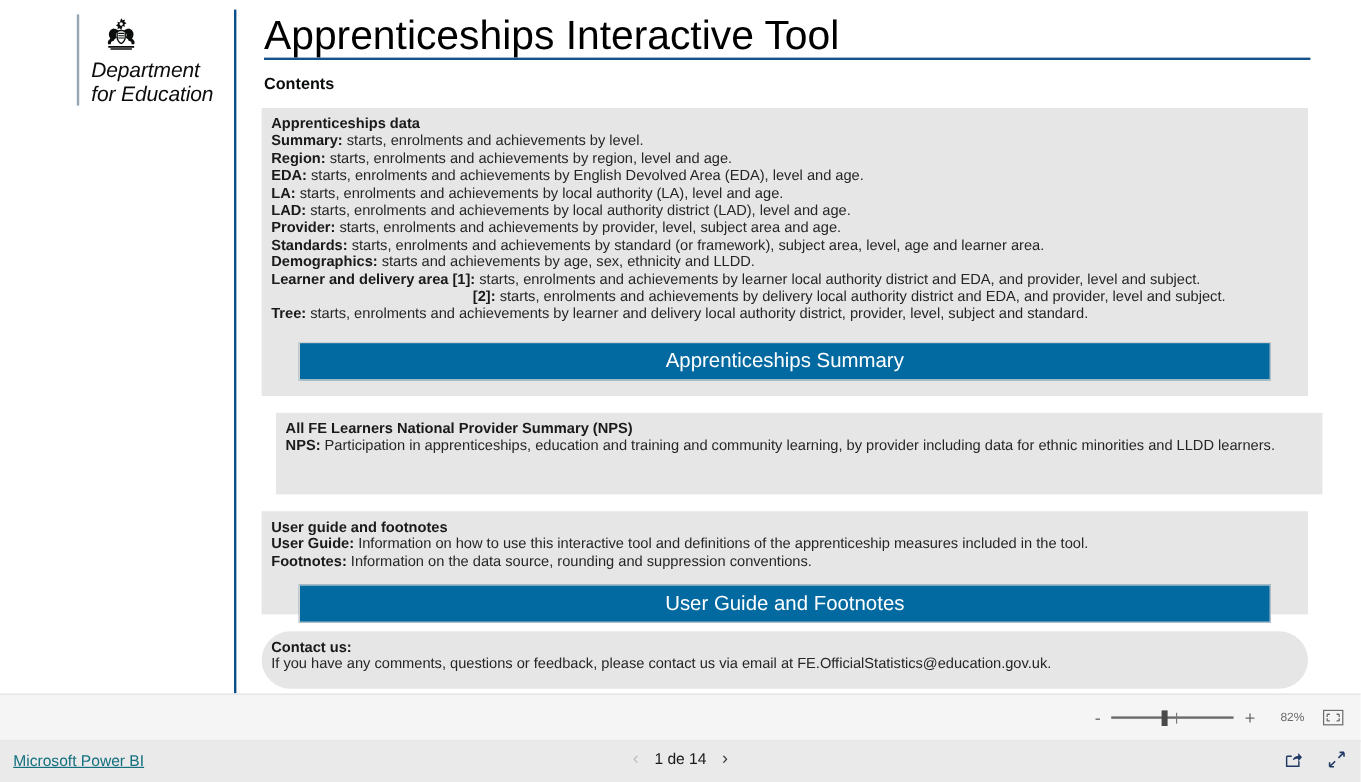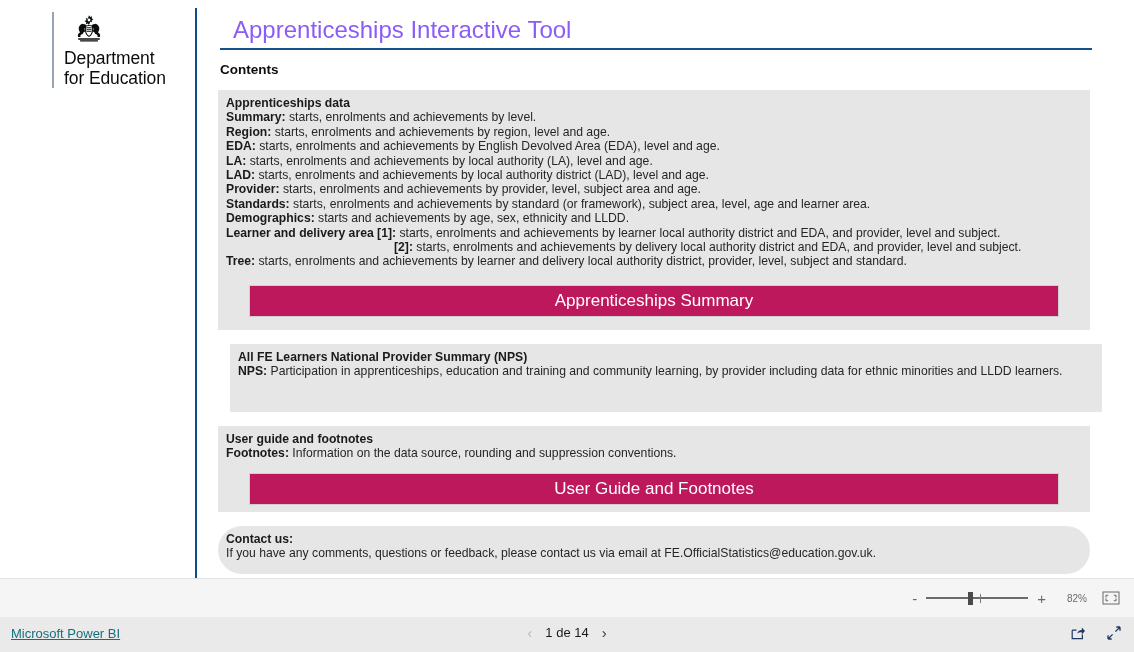--- a/index.html
+++ b/index.html
@@ -23,23 +23,24 @@
     left: 0; top: 0;
     width: 1134px;
     height: 578px;
     background: #ffffff;
     overflow: hidden;
   }
 
   
   #brand-col {
     position: absolute;
-    left: 0; top: 0;
+    left: 12px; top: 0;
     width: 232px;
     height: 578px;
+    font-style: italic;
   }
   #brand-block {
     position: absolute;
     left: 52px;
     top: 12px;
     padding-left: 10px;
     border-left: 2px solid #97a4b2;
   }
   #crest {
     display: block;
@@ -69,25 +70,24 @@
     position: absolute;
     left: 206px;
     top: 0;
     width: 928px;
     height: 578px;
   }
   #page-title {
     position: absolute;
     left: 14px;
     top: 14px;
-    font-size: 24px;
+    font-size: 34px;
     line-height: 32px;
-    color: #8b5cf6;
+    color: #000000;
     white-space: nowrap;
-    margin-left: 13px;
   }
   #title-rule {
     position: absolute;
     left: 14px;
     top: 48px;
     width: 872px;
     height: 2px;
     background: #15528c;
   }
   #contents-label {
@@ -117,21 +117,21 @@
   .panel-text b { font-weight: bold; color: #1a1a1a; }
   .indent-note {
     padding-left: 168px;
   }
 
   .cta {
     display: block;
     position: relative;
     margin: 0 auto;
     width: 810px;
-    background: #be185d;
+    background: #0369a1;
     border: 1px solid #cfcfcf;
     box-sizing: border-box;
     color: #ffffff;
     font-size: 17px;
     line-height: 30px;
     height: 32px;
     text-align: center;
     cursor: pointer;
     font-family: "Liberation Sans", sans-serif;
   }
@@ -322,20 +322,21 @@
       <div class="panel" id="panel-allfe">
         <div class="panel-text">
           <div class="ln"><b>All FE Learners National Provider Summary (NPS)</b></div>
           <div class="ln"><b>NPS:</b><span> Participation in apprenticeships, education and training and community learning, by provider including data for ethnic minorities and LLDD learners.</span></div>
         </div>
       </div>
 
       <div class="panel" id="panel-guide">
         <div class="panel-text">
           <div class="ln"><b>User guide and footnotes</b></div>
+          <div class="ln"><b>User Guide:</b><span> Information on how to use this interactive tool and definitions of the apprenticeship measures included in the tool.</span></div>
           <div class="ln"><b>Footnotes:</b><span> Information on the data source, rounding and suppression conventions.</span></div>
         </div>
         <div class="cta">User Guide and Footnotes</div>
       </div>
 
       <div class="panel" id="panel-contact">
         <div class="panel-text">
           <div class="ln"><b>Contact us:</b></div>
           <div class="ln"><span>If you have any comments, questions or feedback, please contact us via email at FE.OfficialStatistics@education.gov.uk.</span></div>
         </div>

